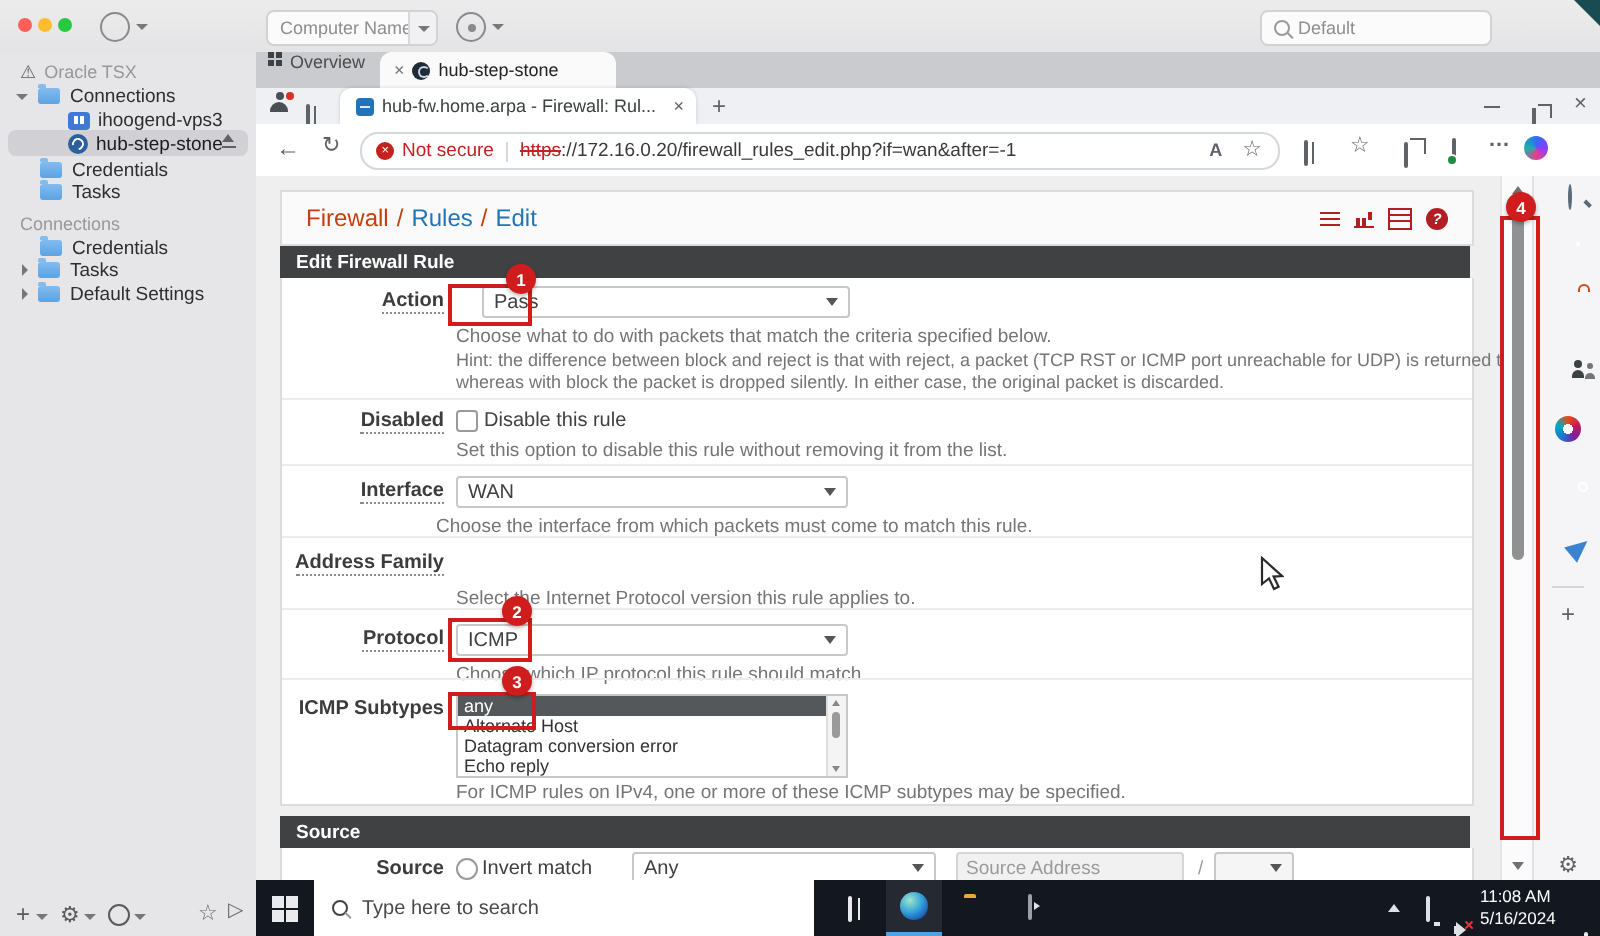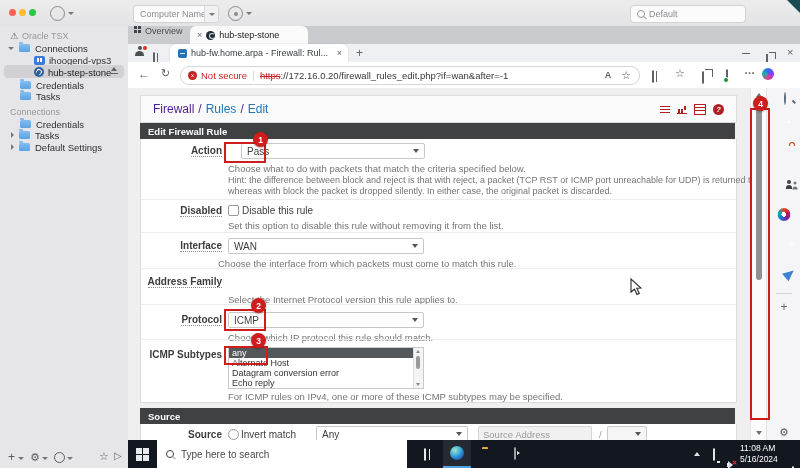--- a/index.html
+++ b/index.html
@@ -60,21 +60,21 @@
   .bookicon::before{content:'';position:absolute;left:3.4px;top:0;width:1.1px;height:100%;background:#5f6368}
   .collicon{width:7px;height:7px;border:1.1px solid #5f6368;border-radius:1px;position:relative}
   .collicon::before{content:'';position:absolute;left:2px;top:-3px;width:7px;height:7px;border-top:1.1px solid #5f6368;border-right:1.1px solid #5f6368}
   .essicon{width:8px;height:8px;border:1.1px solid #5f6368;border-radius:2px;position:relative}
   .essicon::after{content:'';position:absolute;right:-2px;bottom:-2px;width:4px;height:4px;border-radius:50%;background:#1e8e3e;border:1px solid #fff}
   .copilot{width:12px;height:12px;border-radius:50%;background:conic-gradient(#2f6df6,#8a3ffc,#e83e8c,#17b3a6,#2f6df6)}
   
   #page{left:128px;top:88px;width:622px;height:352px;background:#efefef;overflow:hidden}
   .panelbox{position:absolute;background:#fff;border:1px solid #dcdcdc}
   #crumbbar{display:flex;align-items:center;background:#fafafa}
-  .crumb{font-size:12px;color:#4c1d95}
+  .crumb{font-size:12px;color:#c2410c}
   .crumblink{font-size:12px;color:#1f76b5}
   .darkhead{position:absolute;background:#404142;color:#fff;font-weight:bold;font-size:9.5px;display:flex;align-items:center;padding-left:8px;box-sizing:border-box}
   .ficon-lines{width:10px;height:8px;position:relative}
   .ficon-lines::before{content:'';position:absolute;left:0;top:1px;width:10px;height:1.4px;background:#b11f24;box-shadow:0 3px #b11f24,0 6px #b11f24}
   .ficon-chart{width:10px;height:9px;position:relative;border-bottom:1.4px solid #b11f24}
   .ficon-chart::before{content:'';position:absolute;left:1px;bottom:0;width:2px;height:4px;background:#b11f24;box-shadow:3px 0 #b11f24,6px -3px #b11f24}
   .ficon-table{width:10px;height:9px;border:1.2px solid #b11f24;position:relative}
   .ficon-table::before{content:'';position:absolute;left:0;top:2px;width:100%;height:1.2px;background:#b11f24;box-shadow:0 3px #b11f24}
   .ficon-help{width:11px;height:11px;border-radius:50%;background:#b11f24;color:#fff;font-size:7.5px;font-weight:bold;display:flex;align-items:center;justify-content:center}
   .frow{position:absolute;left:0;right:0;border-top:1px solid #ececec}

